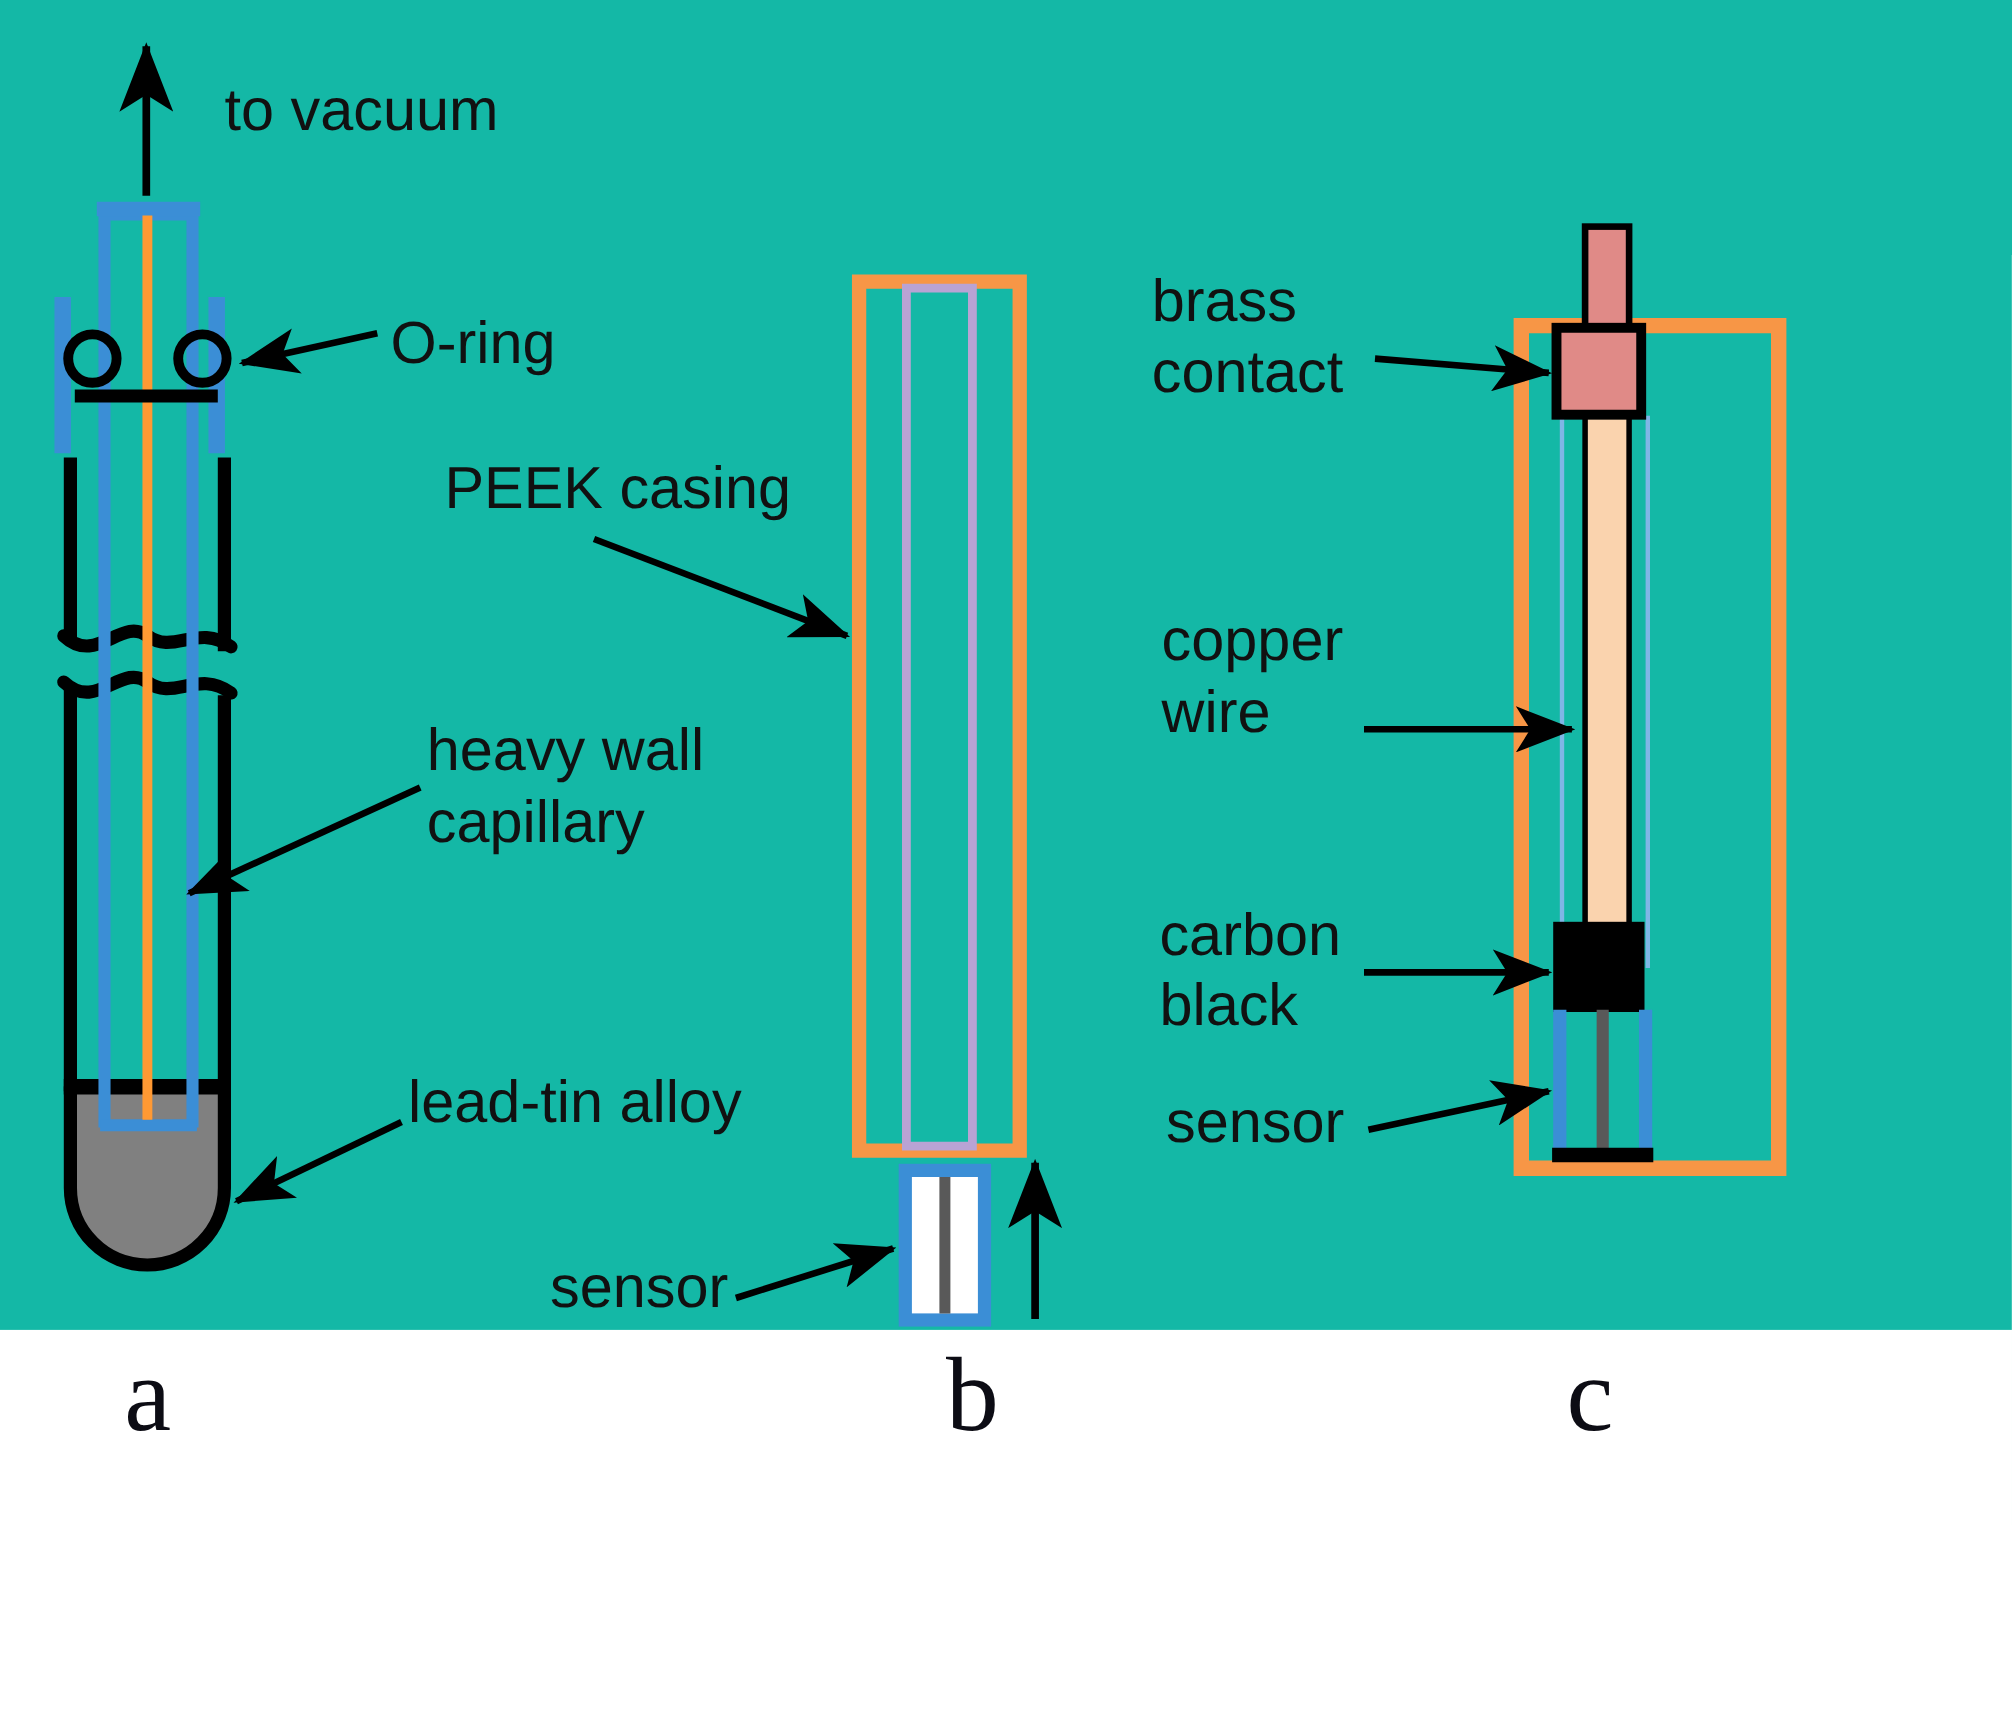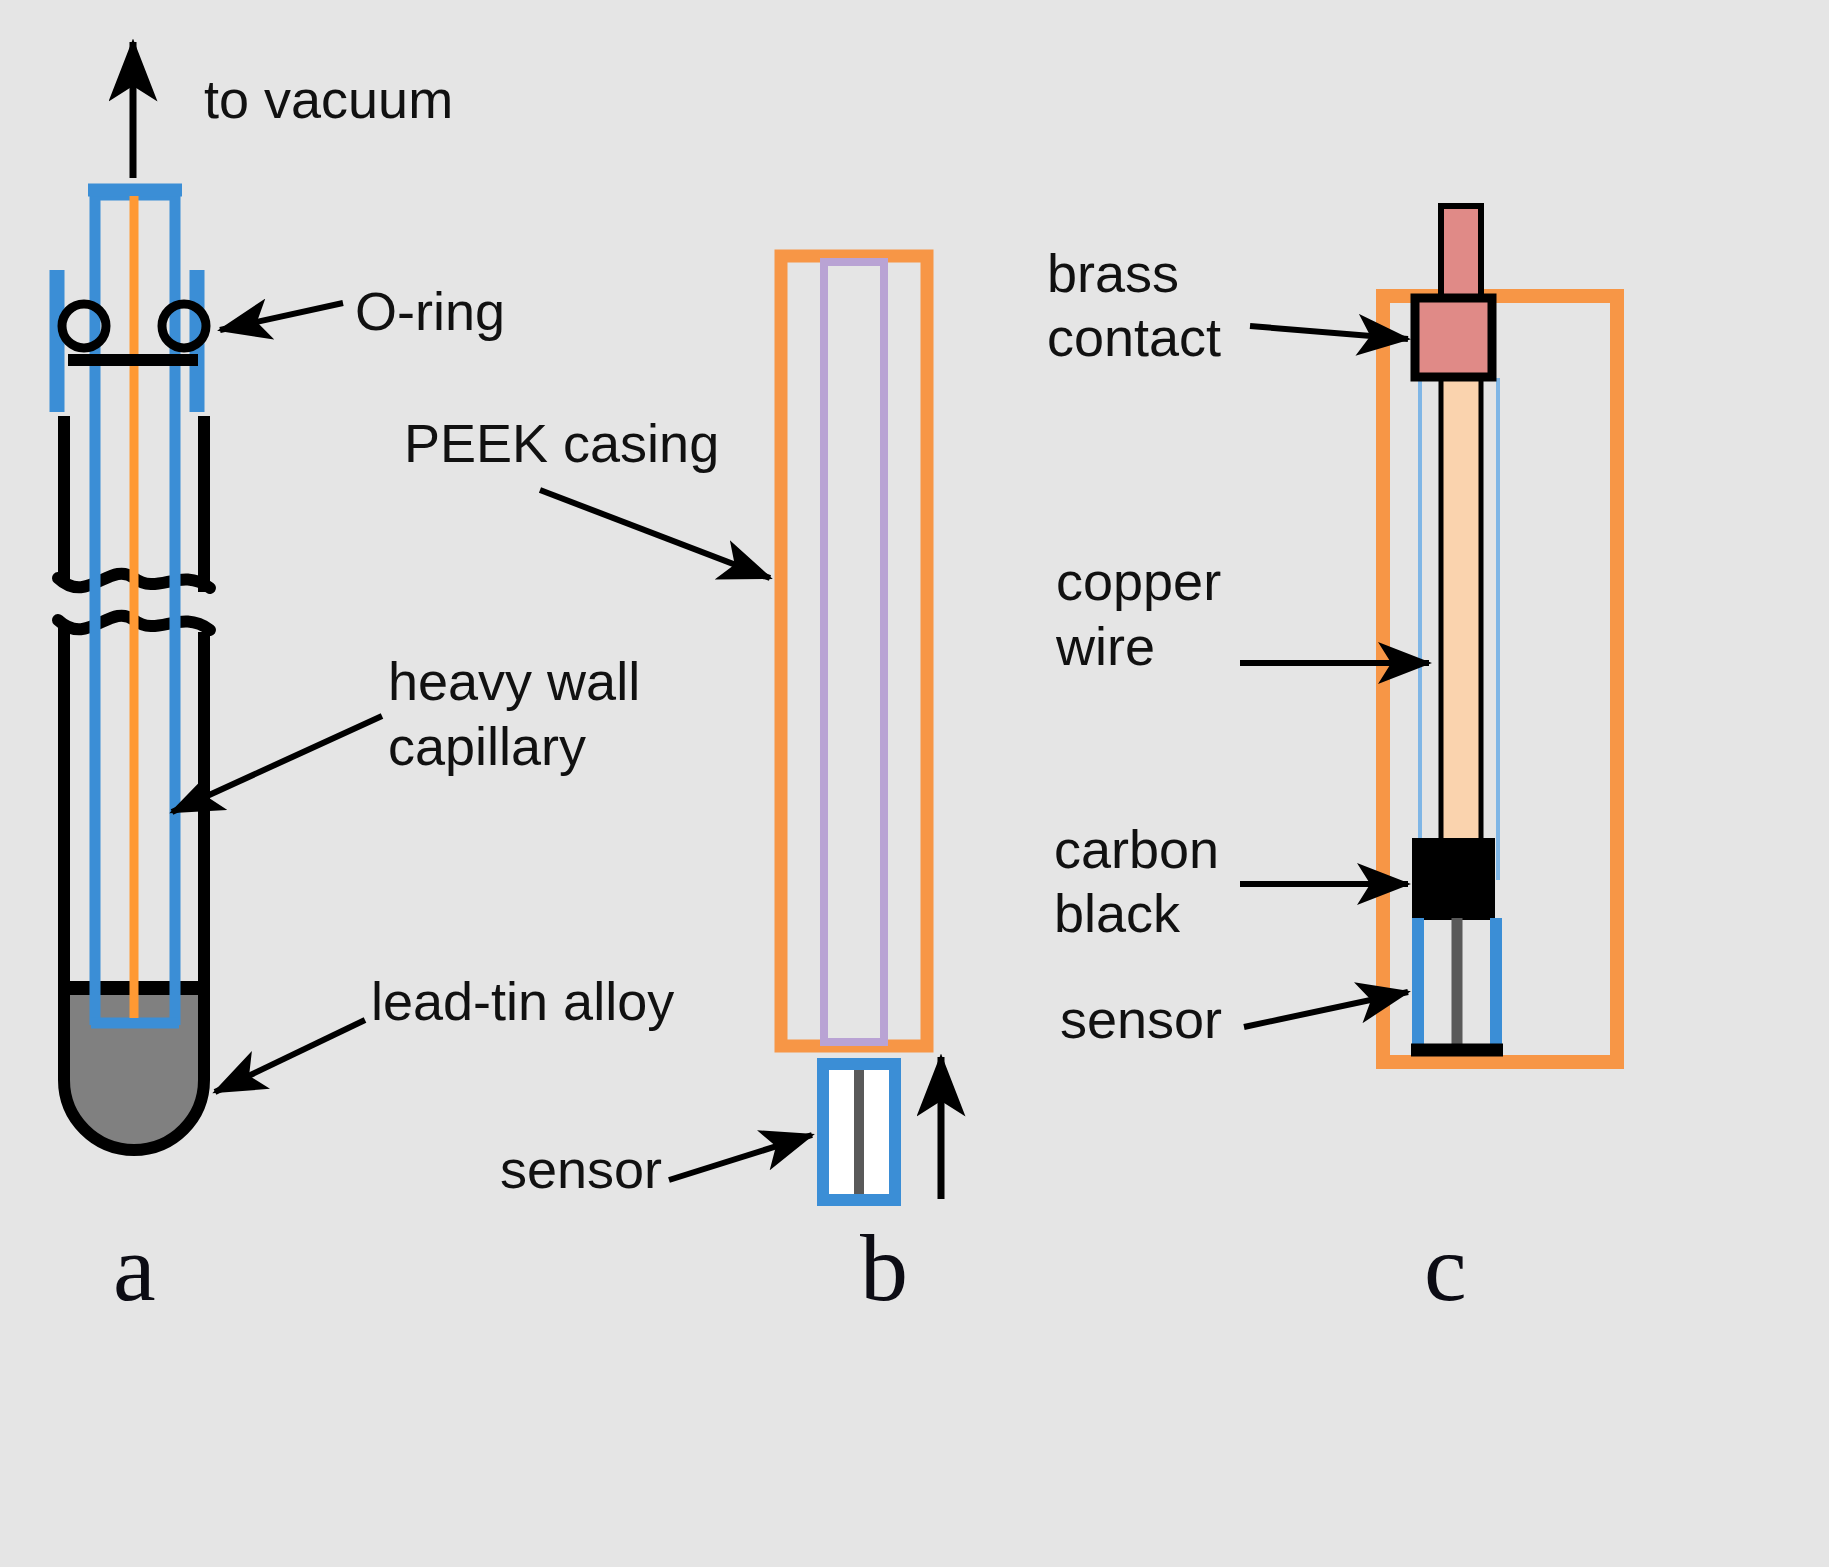--- a/index.html
+++ b/index.html
@@ -9,22 +9,22 @@
   }
   body {
     width: 1829px;
     height: 1567px;
     font-family: "Liberation Sans", sans-serif;
     overflow: hidden;
   }
   #figure-root {
     position: relative;
     width: 1829px;
-    height: 1567px;
-    background: #e5e5e5;
+    height: 1209px;
+    background: #14b8a6;
   }
   svg.figure-svg {
     display: block;
     width: 1829px;
     height: 1567px;
   }
   text.label {
     font-family: "Liberation Sans", sans-serif;
     font-size: 54px;
     fill: #111111;

